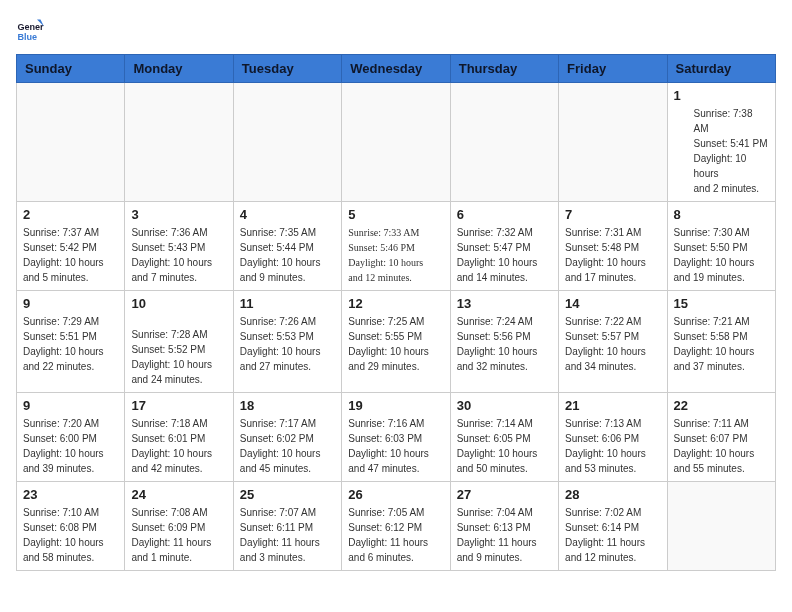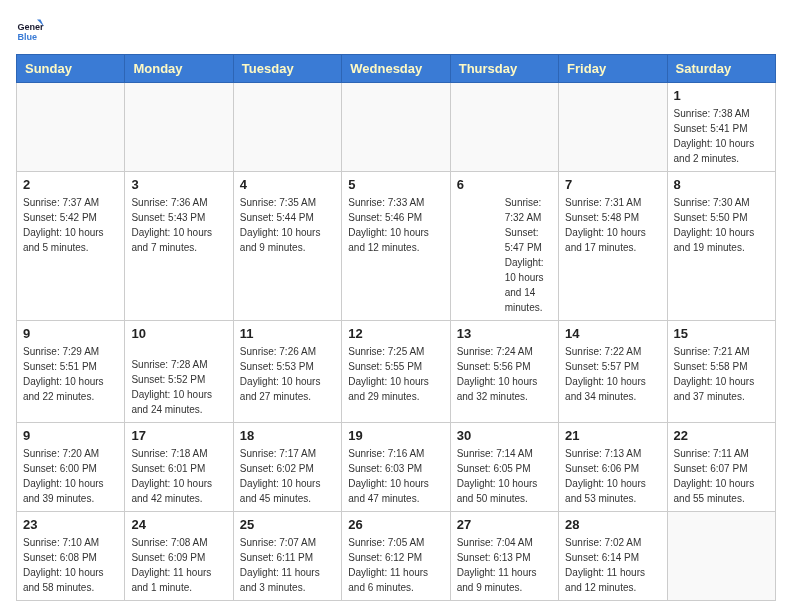--- a/index.html
+++ b/index.html
@@ -37,21 +37,21 @@
       font-size: 14px;
       color: #555;
     }
     .calendar {
       width: 100%;
       border-collapse: collapse;
       border: 1px solid #ccc;
     }
     .calendar th {
       background-color: #3a7bd5;
-      color: #fef9c3;
+      color: #0f172a;
       font-size: 13px;
       font-weight: bold;
       padding: 6px 8px;
       text-align: left;
       border: 1px solid #2d65b5;
     }
     .calendar td {
       vertical-align: top;
       border: 1px solid #ccc;
       padding: 5px 6px;
@@ -113,21 +113,21 @@
   <tbody id="calendar-body">
   <tr>
         <td class="empty"></td>
         <td class="empty"></td>
         <td class="empty"></td>
         <td class="empty"></td>
         <td class="empty"></td>
         <td class="empty"></td>
         <td>
           <span class="day-num">1</span>
-          <div class="day-info" style="white-space: pre-line;">Sunrise: 7:38 AM
+          <div class="day-info" style="white-space: pre-line; margin-left: 20px;">Sunrise: 7:38 AM
 Sunset: 5:41 PM
 Daylight: 10 hours
 and 2 minutes.</div>
         </td>
       </tr>
       <tr>
         <td>
           <span class="day-num">2</span>
           <div class="day-info" style="white-space: pre-line;">Sunrise: 7:37 AM
 Sunset: 5:42 PM
@@ -143,28 +143,28 @@
         </td>
         <td>
           <span class="day-num">4</span>
           <div class="day-info" style="white-space: pre-line;">Sunrise: 7:35 AM
 Sunset: 5:44 PM
 Daylight: 10 hours
 and 9 minutes.</div>
         </td>
         <td>
           <span class="day-num">5</span>
-          <div class="day-info" style="white-space: pre-line;">Sunrise: 7:33 AM
+          <div class="day-info" style="white-space: pre-line; font-family: Liberation Serif, serif;">Sunrise: 7:33 AM
 Sunset: 5:46 PM
 Daylight: 10 hours
 and 12 minutes.</div>
         </td>
         <td>
           <span class="day-num">6</span>
-          <div class="day-info" style="white-space: pre-line; margin-left: 48px;">Sunrise: 7:32 AM
+          <div class="day-info" style="white-space: pre-line;">Sunrise: 7:32 AM
 Sunset: 5:47 PM
 Daylight: 10 hours
 and 14 minutes.</div>
         </td>
         <td>
           <span class="day-num">7</span>
           <div class="day-info" style="white-space: pre-line;">Sunrise: 7:31 AM
 Sunset: 5:48 PM
 Daylight: 10 hours
 and 17 minutes.</div>

